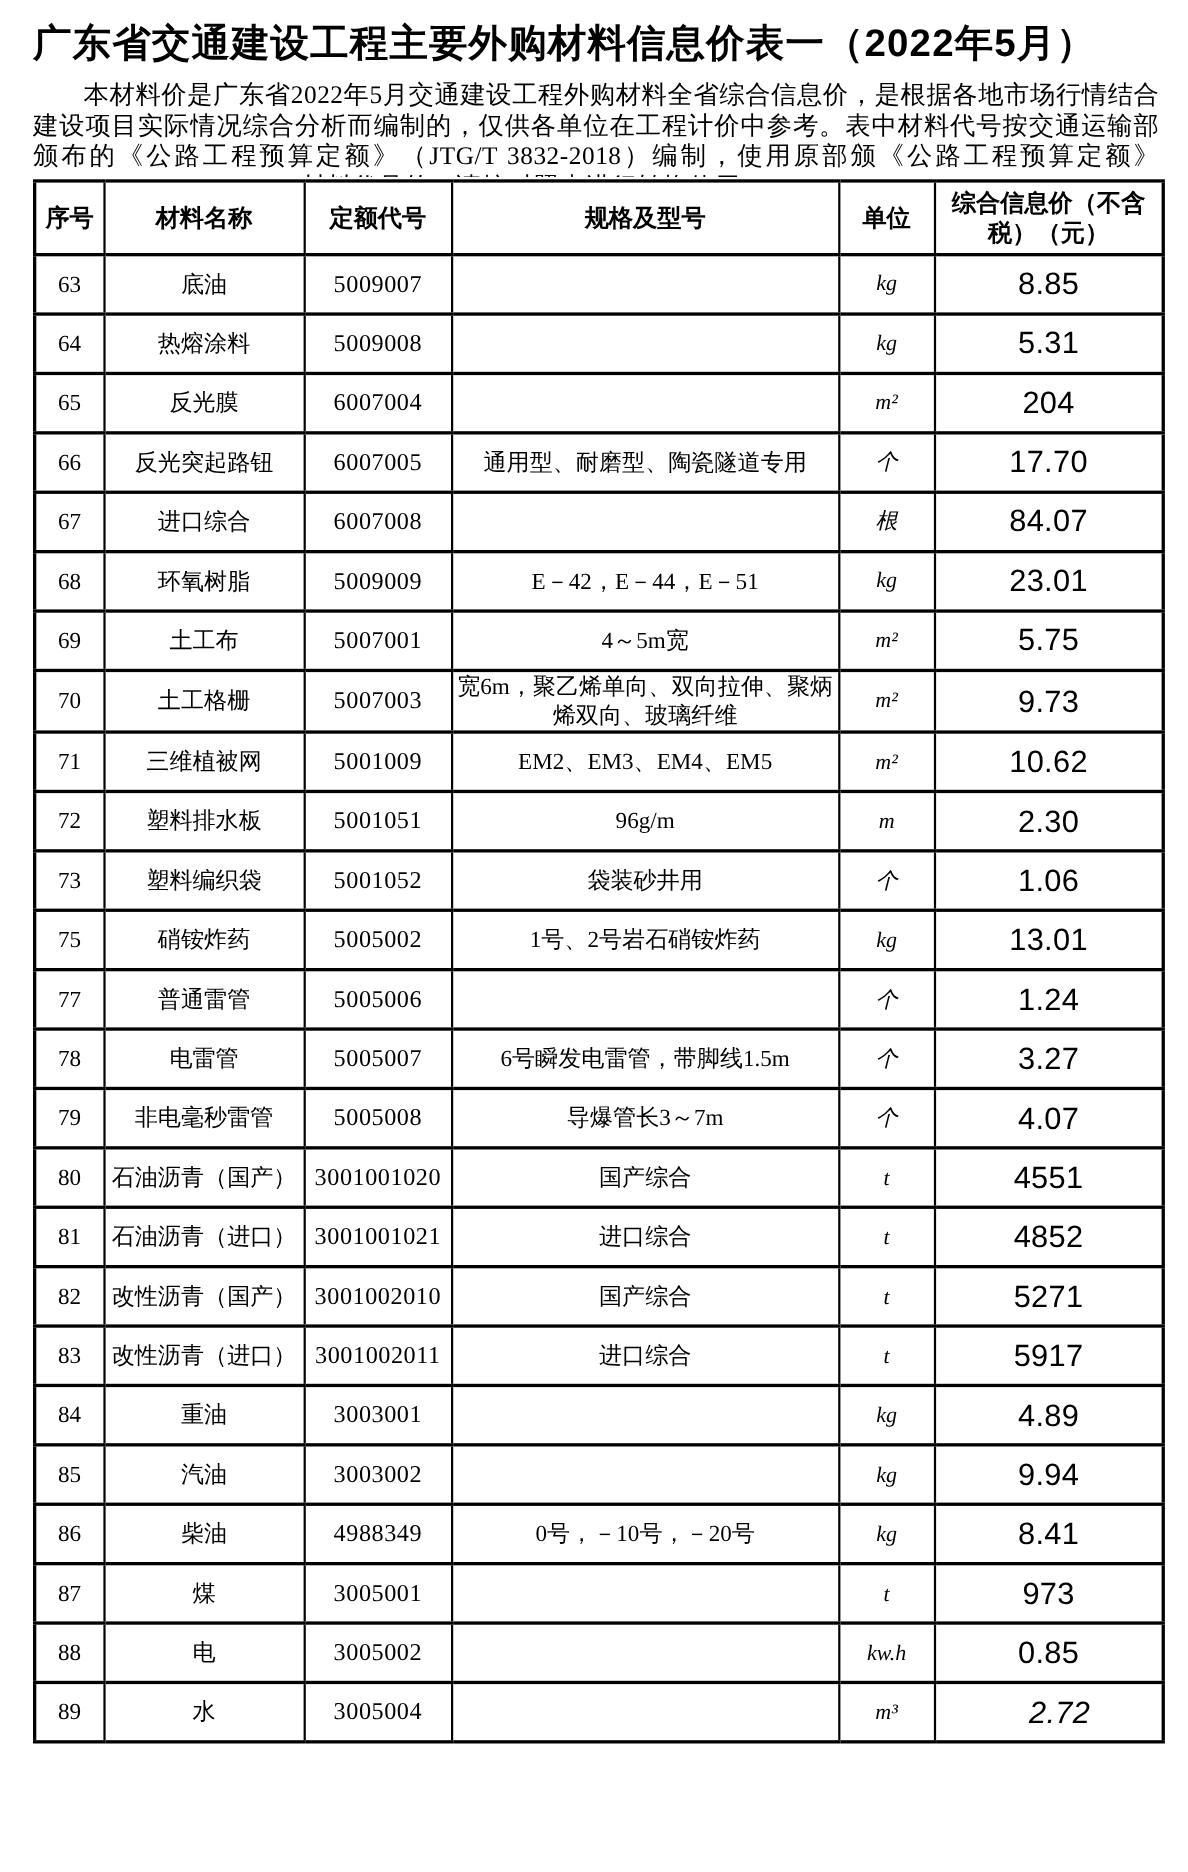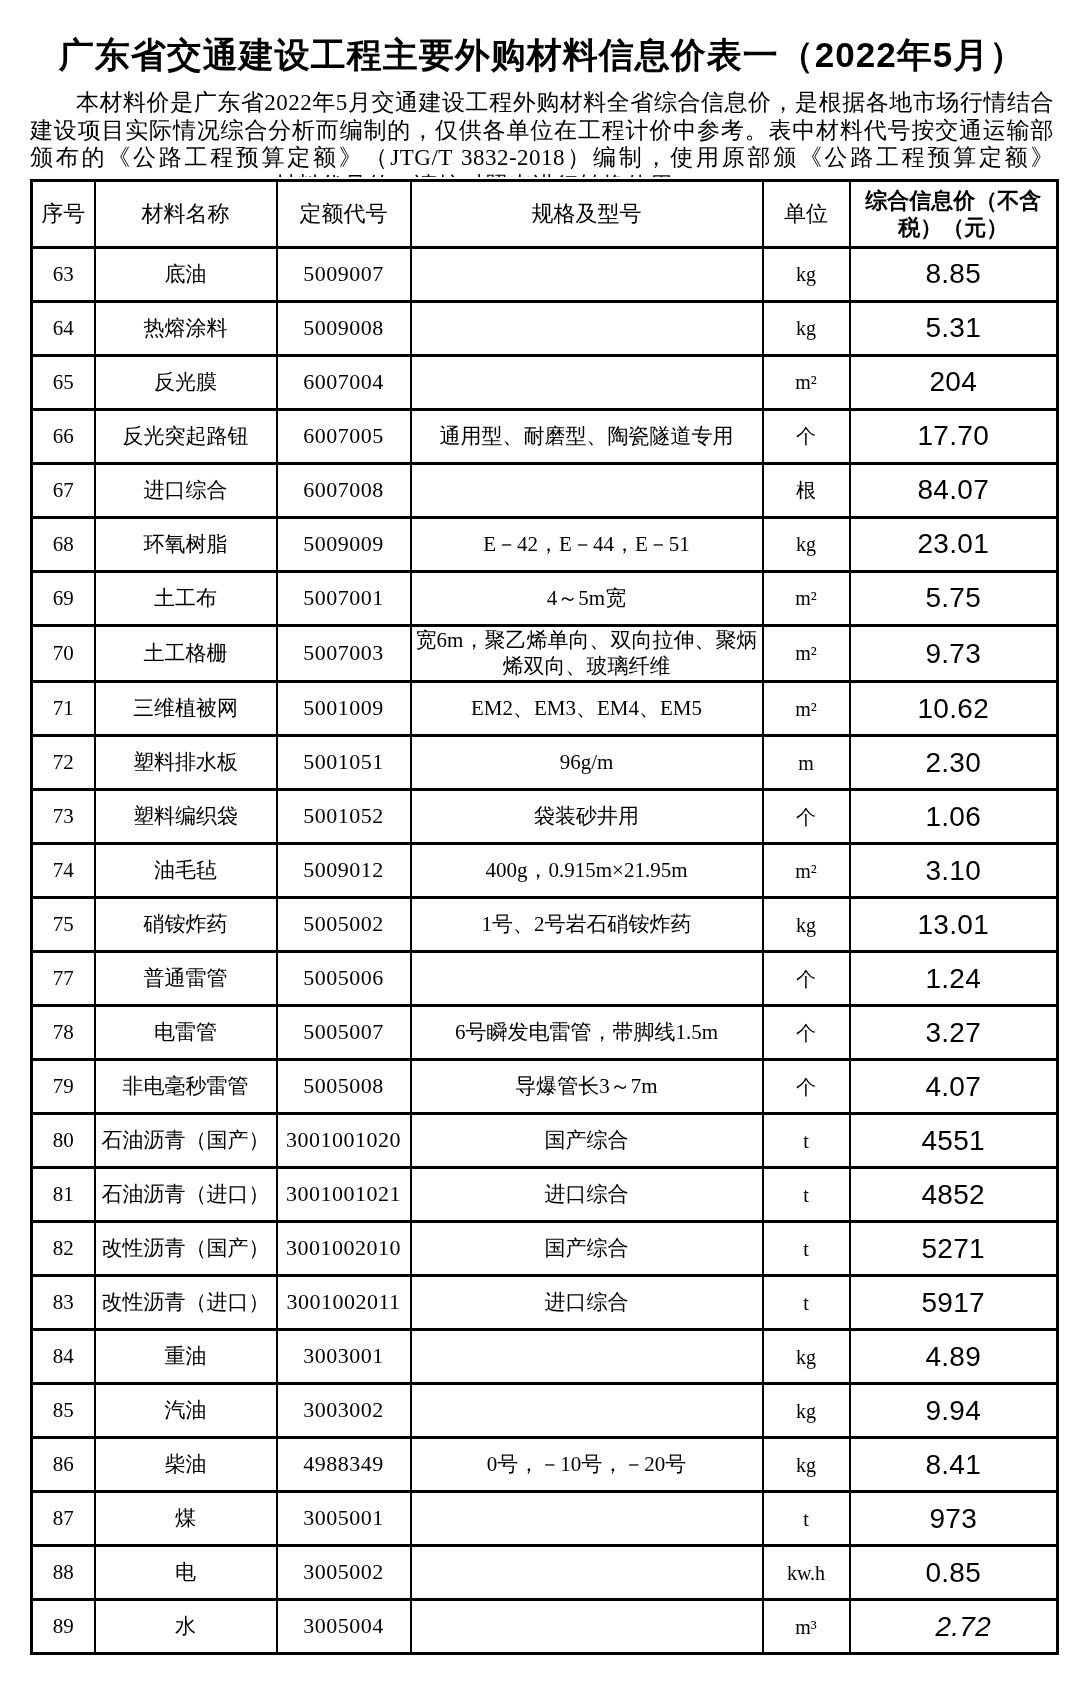--- a/index.html
+++ b/index.html
@@ -4,42 +4,42 @@
 <style>
   html,body{margin:0;padding:0;background:#fff;}
   body{
     width:1080px;height:1702px;overflow:hidden;color:#000;
     font-family:"Liberation Serif","DejaVu Serif",serif;
     -webkit-font-smoothing:antialiased;
   }
   .page{padding:8px 26px 0 30px;}
   .title{
     font-family:"Liberation Sans","DejaVu Sans",sans-serif;
-    font-weight:700;font-size:35px;text-align:center;
-    margin:24px 0 10px 0;letter-spacing:1px;white-space:nowrap;
+    font-weight:700;font-size:35px;text-align:left;
+    margin:8px 0 10px 0;letter-spacing:1px;white-space:nowrap;
   }
   .intro-wrap{height:88px;overflow:hidden;margin-bottom:0;}
   .intro{
     font-size:23px;line-height:27.5px;text-align:justify;
     text-indent:2em;margin:0;letter-spacing:0.5px;
   }
   table.materials{
     border-collapse:collapse;table-layout:fixed;width:1026px;
     border:3px solid #000;margin-top:2px;
   }
   th,td{
     border:2px solid #000;border-top-width:3px;border-bottom-width:3px;
     text-align:center;vertical-align:middle;padding:1px 4px;overflow:hidden;
   }
-  thead th{height:62px;font-weight:400;font-size:22px;line-height:1.25;}
+  thead th{height:62px;font-weight:700;font-size:22px;line-height:1.25;}
   thead th.col-price{font-weight:700;}
   tbody td{height:49px;font-size:21px;line-height:1.22;}
   td.col-no{font-size:21px;}
   td.col-code{font-size:22px;letter-spacing:0.5px;}
-  td.col-unit{font-size:20px;}
+  td.col-unit{font-size:20px;font-style:italic;}
   td.col-price{
     font-family:"Liberation Sans","DejaVu Sans",sans-serif;
     font-weight:400;font-size:28px;letter-spacing:0.3px;
   }
   td.col-price.italic{font-style:italic;padding-left:24px;}
 </style>
 </head>
 <body>
 
 <div class="page">
@@ -152,28 +152,20 @@
         </tr>
         <tr>
           <td class="col-no">73</td>
           <td class="col-name">塑料编织袋</td>
           <td class="col-code">5001052</td>
           <td class="col-spec">袋装砂井用</td>
           <td class="col-unit">个</td>
           <td class="col-price">1.06</td>
         </tr>
         <tr>
-          <td class="col-no">74</td>
-          <td class="col-name">油毛毡</td>
-          <td class="col-code">5009012</td>
-          <td class="col-spec">400g，0.915m×21.95m</td>
-          <td class="col-unit">m²</td>
-          <td class="col-price">3.10</td>
-        </tr>
-        <tr>
           <td class="col-no">75</td>
           <td class="col-name">硝铵炸药</td>
           <td class="col-code">5005002</td>
           <td class="col-spec">1号、2号岩石硝铵炸药</td>
           <td class="col-unit">kg</td>
           <td class="col-price">13.01</td>
         </tr>
         <tr>
           <td class="col-no">77</td>
           <td class="col-name">普通雷管</td>

